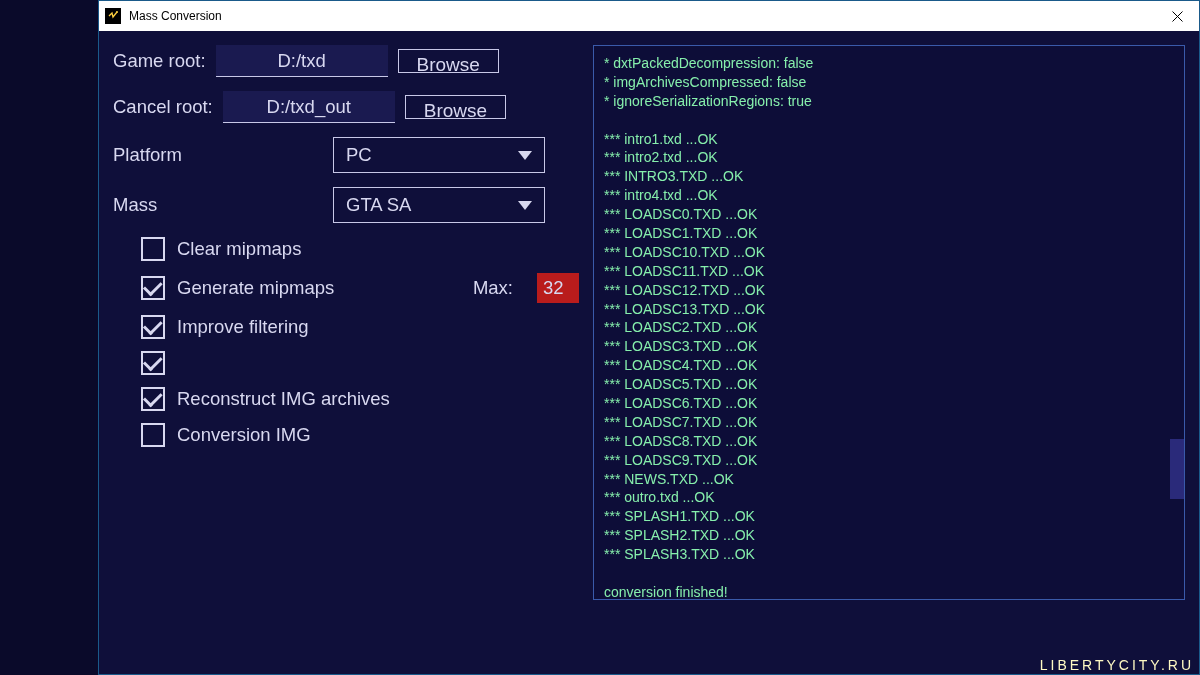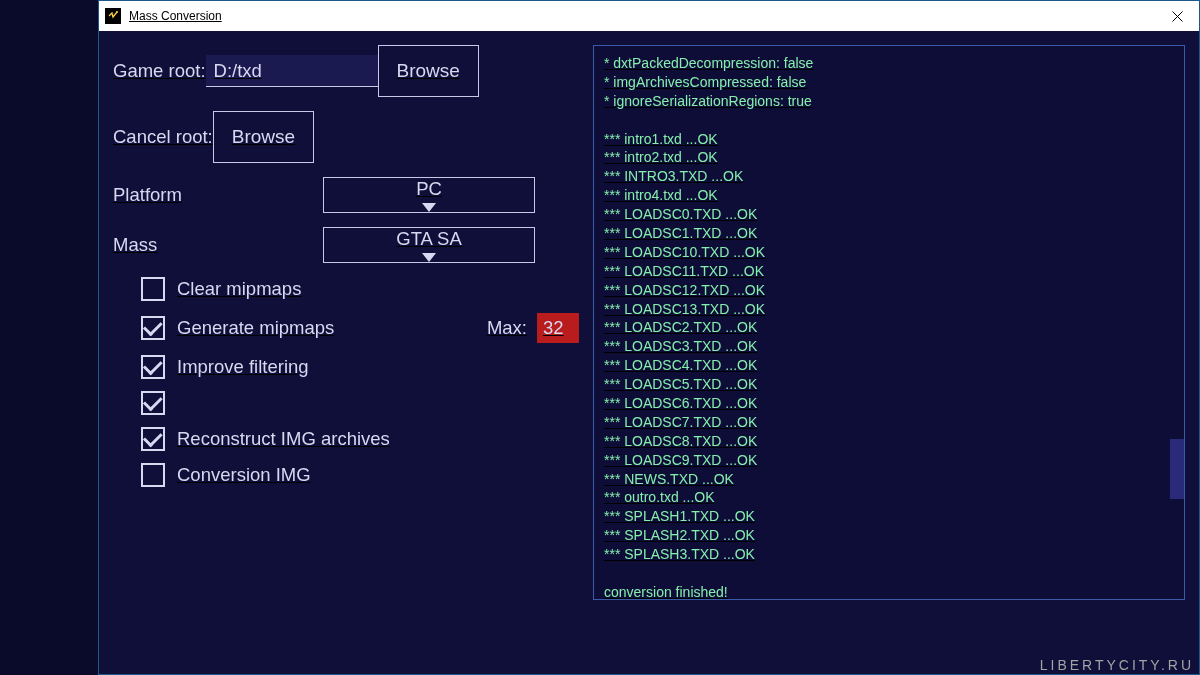--- a/index.html
+++ b/index.html
@@ -12,21 +12,20 @@
     position: relative;
   }
   .window {
     position: absolute;
     left: 98px;
     top: 0;
     right: 0;
     bottom: 0;
     background: #0f0f3a;
     border: 1px solid #1a5a8a;
-    text-decoration: underline;
   }
   .titlebar {
     height: 30px;
     background: #ffffff;
     display: flex;
     align-items: center;
     padding: 0 0 0 6px;
     color: #000;
     font-size: 12px;
   }
@@ -59,57 +58,57 @@
   .left-panel {
     flex: 0 0 466px;
     color: #d8d8f0;
     font-size: 18.5px;
     font-weight: 300;
   }
   .form-row {
     display: flex;
     align-items: center;
     margin-bottom: 14px;
+    gap: 10px;
   }
   .form-label {
     white-space: nowrap;
   }
   .text-input {
     background: #1a1a50;
     border: none;
     border-bottom: 1px solid #c8c8e8;
     color: #d8d8f0;
     font-size: 18.5px;
     font-weight: 300;
     padding: 4px 8px;
     height: 32px;
     font-family: inherit;
   }
-  .text-input.path { width: 172px; }
+  .text-input.path { width: 172px; text-align: center; }
   .btn {
     border: 1px solid #c8c8e8;
     background: transparent;
     color: #d8d8f0;
     font-size: 19px;
     font-weight: 300;
     padding: 4px 18px;
-    height: 52px;
+    height: 24px;
     cursor: pointer;
     font-family: inherit;
   }
   .select-wrap {
     position: relative;
     border: 1px solid #c8c8e8;
     height: 36px;
     width: 212px;
     display: flex;
     align-items: center;
     padding: 0 12px;
     cursor: pointer;
-    flex-direction: column;
   }
   .select-wrap .val { flex: 1; }
   .select-wrap .caret {
     width: 0; height: 0;
     border-left: 7px solid transparent;
     border-right: 7px solid transparent;
     border-top: 9px solid #d8d8f0;
   }
   .platform-row .form-label { width: 210px; }
   .checkbox-row {
@@ -134,21 +133,21 @@
     width: 14px;
     height: 8px;
     border-left: 3px solid #d8d8f0;
     border-bottom: 3px solid #d8d8f0;
     transform: rotate(-45deg) translate(1px,-2px);
   }
   .max-group {
     margin-left: auto;
     display: flex;
     align-items: center;
-    gap: 10px;
+    gap: 24px;
   }
   .max-input {
     background: #b91c1c;
     border: none;
     color: #d8d8f0;
     font-size: 18.5px;
     font-weight: 300;
     width: 42px;
     height: 30px;
     padding: 0 6px;
@@ -193,21 +192,21 @@
     display: flex;
     align-items: center;
     justify-content: flex-end;
     padding: 0 18px;
     gap: 14px;
   }
   .watermark {
     position: absolute;
     right: 6px;
     bottom: 2px;
-    color: #a3a3a3;
+    color: #fef9c3;
     font-size: 14px;
     letter-spacing: 3px;
     font-family: Arial, sans-serif;
     pointer-events: none;
   }
 </style>
 </head>
 <body>
 
 <div class="window">
@@ -232,20 +231,21 @@
     <div class="left-panel">
 
       <div class="form-row">
         <span class="form-label">Game root:</span>
         <input class="text-input path" value="D:/txd" style="">
         <button class="btn">Browse</button>
       </div>
 
       <div class="form-row">
         <span class="form-label">Cancel root:</span>
+        <input class="text-input path" value="D:/txd_out" style="">
         <button class="btn">Browse</button>
       </div>
 
       <div class="form-row platform-row">
         <span class="form-label">Platform</span>
         <div class="select-wrap">
           <span class="val">PC</span>
           <span class="caret"></span>
         </div>
       </div>

